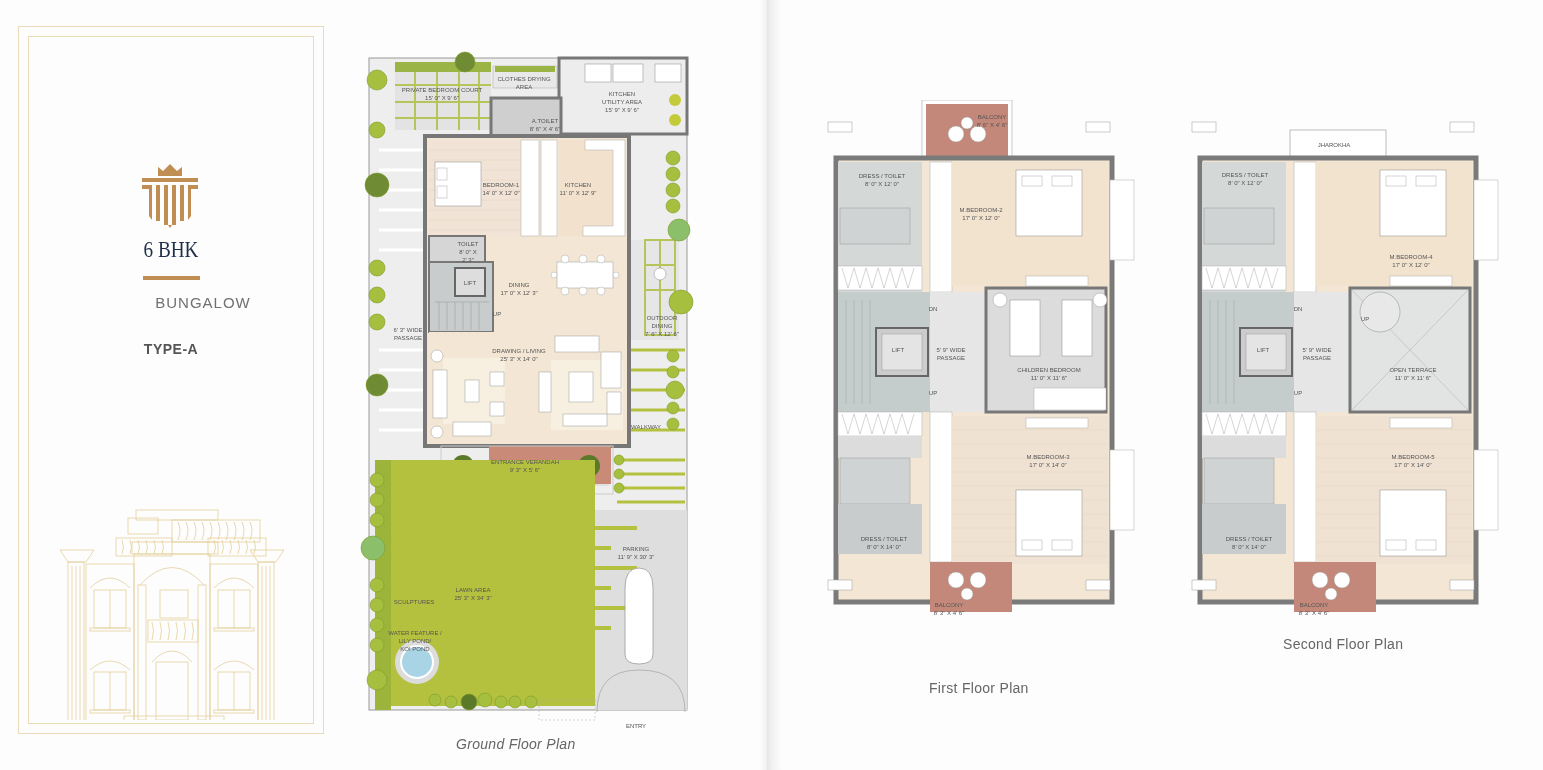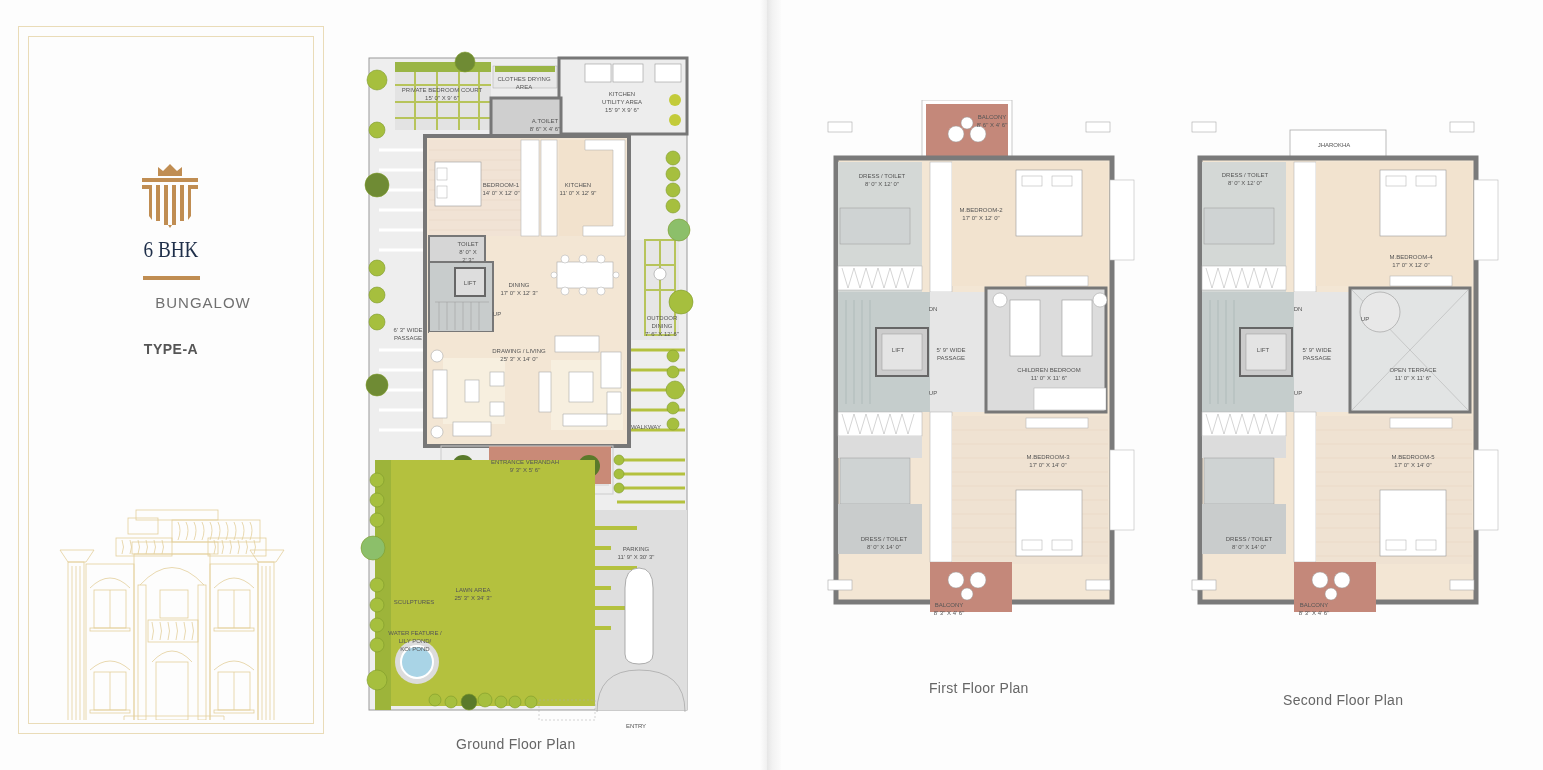--- a/index.html
+++ b/index.html
@@ -317,21 +317,21 @@
   <div class="lbl" style="left:408px;top:326px;"><span>6' 3" WIDE</span><br><span>PASSAGE</span></div>
   <div class="lbl" style="left:519px;top:347px;"><span>DRAWING / LIVING</span><br><span>25' 3" X 14' 0"</span></div>
   <div class="lbl" style="left:646px;top:423px;"><span>WALKWAY</span></div>
   <div class="lbl" style="left:525px;top:458px;"><span>ENTRANCE VERANDAH</span><br><span>9' 3" X 5' 6"</span></div>
   <div class="lbl" style="left:636px;top:545px;"><span>PARKING</span><br><span>11' 9" X 30' 3"</span></div>
   <div class="lbl" style="left:473px;top:586px;"><span>LAWN AREA</span><br><span>25' 3" X 34' 3"</span></div>
   <div class="lbl" style="left:414px;top:598px;"><span>SCULPTURES</span></div>
   <div class="lbl" style="left:415px;top:629px;"><span>WATER FEATURE /</span><br><span>LILY POND/</span><br><span>KOI POND</span></div>
   <div class="lbl" style="left:636px;top:722px;"><span>ENTRY</span></div>
 
-  <div class="plan-caption" style="left:456px;top:736px;">Ground Floor Plan</div>
+  <div class="plan-caption" style="left:456px;top:736px;font-style:italic;">Ground Floor Plan</div>
 </div>
 
 <div>
   <svg class="abs" style="left:826px;top:100px;" width="312" height="520" viewBox="0 0 312 520">
 
     <rect x="96" y="0" width="90" height="60" fill="#fff" stroke="#bbb" stroke-width="0.8"></rect>
     <rect x="100" y="4" width="82" height="52" fill="#c4887a"></rect>
     <circle cx="141" cy="23" r="6" fill="#fff" stroke="#999" stroke-width="0.5"></circle>
     <circle cx="130" cy="34" r="8" fill="#fff" stroke="#999" stroke-width="0.5"></circle>
     <circle cx="152" cy="34" r="8" fill="#fff" stroke="#999" stroke-width="0.5"></circle>
@@ -495,14 +495,14 @@
   <div class="lbl" style="left:1298px;top:305px;"><span>DN</span></div>
   <div class="lbl" style="left:1365px;top:315px;"><span>UP</span></div>
   <div class="lbl" style="left:1263px;top:346px;"><span>LIFT</span></div>
   <div class="lbl" style="left:1317px;top:346px;"><span>5' 9" WIDE</span><br><span>PASSAGE</span></div>
   <div class="lbl" style="left:1298px;top:389px;"><span>UP</span></div>
   <div class="lbl" style="left:1413px;top:366px;"><span>OPEN TERRACE</span><br><span>11' 0" X 11' 6"</span></div>
   <div class="lbl" style="left:1413px;top:453px;"><span>M.BEDROOM-5</span><br><span>17' 0" X 14' 0"</span></div>
   <div class="lbl" style="left:1249px;top:535px;"><span>DRESS / TOILET</span><br><span>8' 0" X 14' 0"</span></div>
   <div class="lbl" style="left:1314px;top:601px;"><span>BALCONY</span><br><span>8' 3" X 4' 6"</span></div>
 
-  <div class="plan-caption" style="left:1283px;top:692px;">Second Floor Plan</div>
+  <div class="plan-caption" style="left:1283px;top:636px;">Second Floor Plan</div>
 </div>
 
 </body></html>

